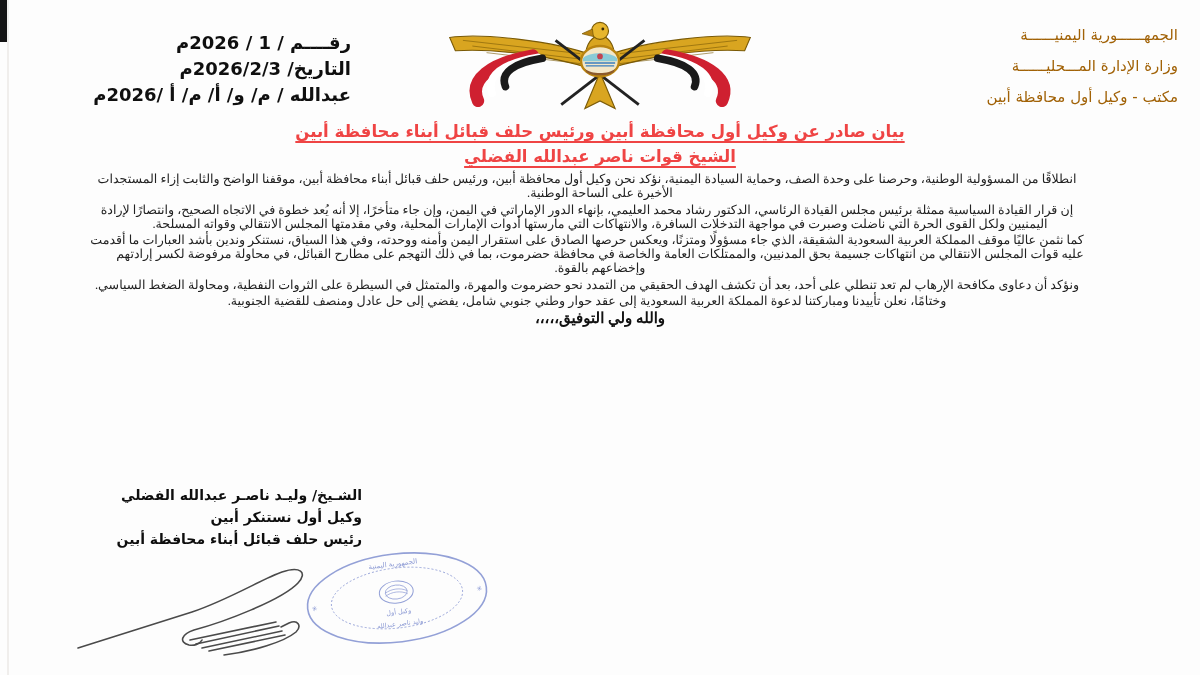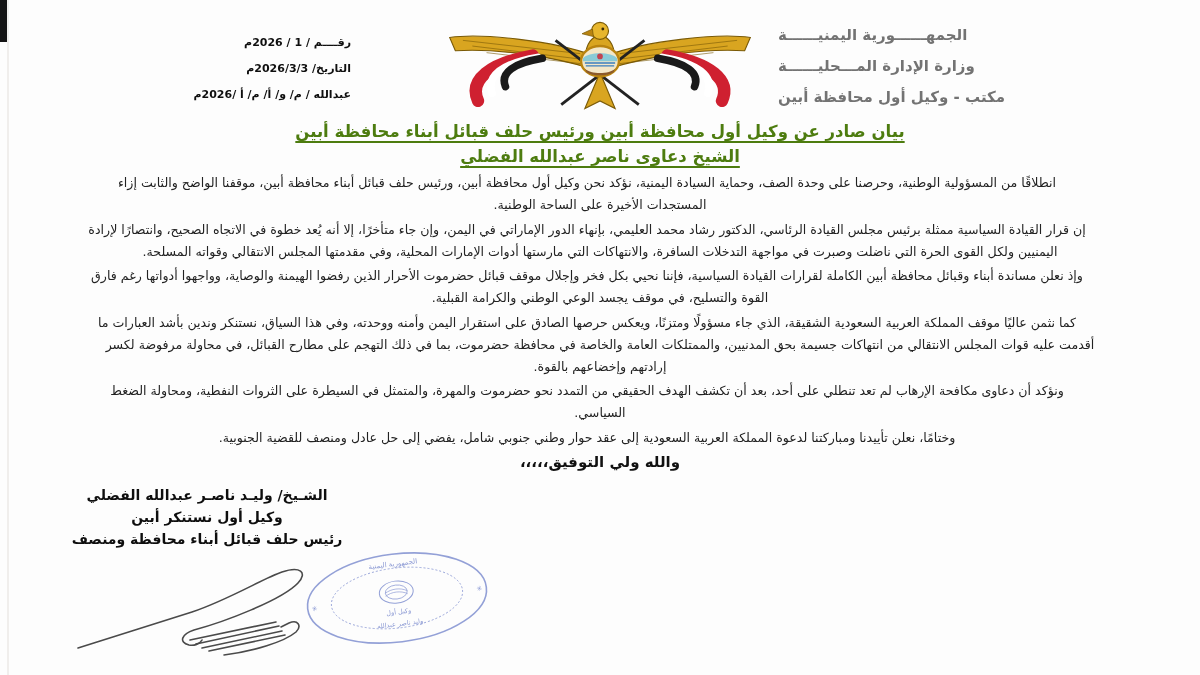--- a/index.html
+++ b/index.html
@@ -7,70 +7,70 @@
     position:relative;width:1200px;height:675px;margin:0 auto;
     background:#fdfdfd;overflow:hidden;
     font-family:"DejaVu Sans",sans-serif;color:#1c1c1c;direction:rtl;
   }
   .scan-edge{position:absolute;left:0;top:0;width:7px;height:42px;background:#141414;}
   .scan-edge-line{position:absolute;left:7px;top:0;width:2px;height:675px;background:#f0eeec;}
 
   
   .hdr-right{
     position:absolute;top:20px;right:22px;width:400px;
-    text-align:left;font-weight:bold;font-size:15px;line-height:31px;color:#737373;
+    text-align:right;font-weight:normal;font-size:15px;line-height:31px;color:#a16207;
   }
   .hdr-left{
     position:absolute;top:30px;left:26px;width:325px;
-    text-align:right;font-weight:bold;font-size:11px;line-height:26px;color:#0f0f0f;
+    text-align:right;font-weight:bold;font-size:18px;line-height:26px;color:#0f0f0f;
   }
   .emblem{position:absolute;top:12px;left:435px;width:330px;height:104px;}
 
   
   .doc-title{
     position:absolute;top:119px;left:60px;right:60px;
-    text-align:center;font-weight:bold;font-size:16.5px;line-height:25px;color:#4d7c0f;
+    text-align:center;font-weight:bold;font-size:16.5px;line-height:25px;color:#ef4444;
   }
   .doc-title .t-line{text-decoration:underline;text-underline-offset:4px;text-decoration-thickness:1.5px;}
 
   
   .doc-body{
     position:absolute;top:172px;right:88px;left:88px;
-    font-size:12.6px;line-height:22px;text-align:justify;color:#222;
+    font-size:12.6px;line-height:14px;text-align:justify;color:#222;font-family:Liberation Serif, serif;
   }
   .doc-body p{margin:0 0 2.5px 0;text-indent:26px;text-align:center;}
   .closing{
     margin-top:9px;text-align:center;font-weight:bold;font-size:15px;color:#111;text-indent:0 !important;
   }
 
   
   .sig-block{
     position:absolute;top:484px;left:52px;width:310px;
-    text-align:center;font-weight:bold;font-size:14px;line-height:22px;color:#0e0e0e;
+    text-align:right;font-weight:bold;font-size:14px;line-height:22px;color:#0e0e0e;
   }
   .sig-scribble{position:absolute;top:552px;left:72px;width:245px;height:112px;}
   .stamp{position:absolute;top:548px;left:300px;width:195px;height:100px;filter:blur(.3px);}
 </style>
 </head>
 <body>
 
 <div class="page">
 
   <div class="scan-edge"></div>
   <div class="scan-edge-line"></div>
 
   <div class="hdr-right">
     <div>الجمهــــــورية اليمنيــــــة</div>
     <div>وزارة الإدارة المـــحليــــــة</div>
     <div>مكتب - وكيل أول محافظة أبين</div>
   </div>
 
   <div class="hdr-left">
     <div>رقــــم / 1 / 2026م</div>
-    <div>التاريخ/ 2026/3/3م</div>
+    <div>التاريخ/ 2026/2/3م</div>
     <div>عبدالله / م/ و/ أ/ م/ أ /2026م</div>
   </div>
 
   <svg class="emblem" viewBox="0 0 330 110" aria-hidden="true">
 
     <g stroke="#7a5a06" stroke-width="1.2" fill="#d9a520">
       <path d="M172,46 C215,30 292,22 324,27 L318,41 C272,38 212,48 174,60 Z"></path>
       <path d="M158,46 C115,30 38,22 6,27 L12,41 C58,38 118,48 156,60 Z"></path>
     </g>
     <g stroke="#7a5a06" stroke-width="0.8" opacity="0.8">
@@ -106,37 +106,36 @@
 
     <ellipse cx="165" cy="52" rx="20" ry="16" fill="#f3e7c8" stroke="#b98410" stroke-width="2.5"></ellipse>
     <path d="M147,49 C153,42 177,42 183,49 L183,52 L147,52 Z" fill="#7ec8d8" opacity="0.9"></path>
     <path d="M149,54 L181,54 M150,57 L180,57" stroke="#3a7fc0" stroke-width="1.5" fill="none"></path>
     <path d="M149,60 C155,66 175,66 181,60 L179,64 C172,68 158,68 151,64 Z" fill="#8b5a2b"></path>
     <circle cx="165" cy="47" r="3" fill="#cf2030" opacity="0.8"></circle>
   </svg>
 
   <div class="doc-title">
     <div class="t-line">بيان صادر عن وكيل أول محافظة أبين ورئيس حلف قبائل أبناء محافظة أبين</div>
-    <div class="t-line">الشيخ دعاوى ناصر عبدالله الفضلي</div>
+    <div class="t-line">الشيخ قوات ناصر عبدالله الفضلي</div>
   </div>
 
   <div class="doc-body">
     <p>انطلاقًا من المسؤولية الوطنية، وحرصنا على وحدة الصف، وحماية السيادة اليمنية، نؤكد نحن وكيل أول محافظة أبين، ورئيس حلف قبائل أبناء محافظة أبين، موقفنا الواضح والثابت إزاء المستجدات الأخيرة على الساحة الوطنية.</p>
     <p>إن قرار القيادة السياسية ممثلة برئيس مجلس القيادة الرئاسي، الدكتور رشاد محمد العليمي، بإنهاء الدور الإماراتي في اليمن، وإن جاء متأخرًا، إلا أنه يُعد خطوة في الاتجاه الصحيح، وانتصارًا لإرادة اليمنيين ولكل القوى الحرة التي ناضلت وصبرت في مواجهة التدخلات السافرة، والانتهاكات التي مارستها أدوات الإمارات المحلية، وفي مقدمتها المجلس الانتقالي وقواته المسلحة.</p>
-    <p>وإذ نعلن مساندة أبناء وقبائل محافظة أبين الكاملة لقرارات القيادة السياسية، فإننا نحيي بكل فخر وإجلال موقف قبائل حضرموت الأحرار الذين رفضوا الهيمنة والوصاية، وواجهوا أدواتها رغم فارق القوة والتسليح، في موقف يجسد الوعي الوطني والكرامة القبلية.</p>
     <p>كما نثمن عاليًا موقف المملكة العربية السعودية الشقيقة، الذي جاء مسؤولًا ومتزنًا، ويعكس حرصها الصادق على استقرار اليمن وأمنه ووحدته، وفي هذا السياق، نستنكر وندين بأشد العبارات ما أقدمت عليه قوات المجلس الانتقالي من انتهاكات جسيمة بحق المدنيين، والممتلكات العامة والخاصة في محافظة حضرموت، بما في ذلك التهجم على مطارح القبائل، في محاولة مرفوضة لكسر إرادتهم وإخضاعهم بالقوة.</p>
     <p>ونؤكد أن دعاوى مكافحة الإرهاب لم تعد تنطلي على أحد، بعد أن تكشف الهدف الحقيقي من التمدد نحو حضرموت والمهرة، والمتمثل في السيطرة على الثروات النفطية، ومحاولة الضغط السياسي.</p>
     <p>وختامًا، نعلن تأييدنا ومباركتنا لدعوة المملكة العربية السعودية إلى عقد حوار وطني جنوبي شامل، يفضي إلى حل عادل ومنصف للقضية الجنوبية.</p>
     <p class="closing">والله ولي التوفيق،،،،،</p>
   </div>
 
   <div class="sig-block">
     <div>الشـيخ/ وليـد ناصـر عبدالله الفضلي</div>
     <div>وكيل أول نستنكر أبين</div>
-    <div>رئيس حلف قبائل أبناء محافظة ومنصف</div>
+    <div>رئيس حلف قبائل أبناء محافظة أبين</div>
   </div>
 
   <svg class="sig-scribble" viewBox="0 0 245 112" aria-hidden="true">
     <g fill="none" stroke="#4a4a4a" stroke-width="1.6" stroke-linecap="round">
       <path d="M6,96 L120,60 C156,48 192,26 210,20 C228,14 236,20 226,31 C210,48 152,70 122,78 C110,82 106,90 117,93 C122,94 128,92 130,88"></path>
       <path d="M118,88 L204,70"></path>
       <path d="M124,92 L207,74"></path>
       <path d="M130,96 L210,79"></path>
       <path d="M137,99 L213,83"></path>
       <path d="M152,103 C182,99 212,90 224,80 C230,74 226,67 217,71 L209,75"></path>

